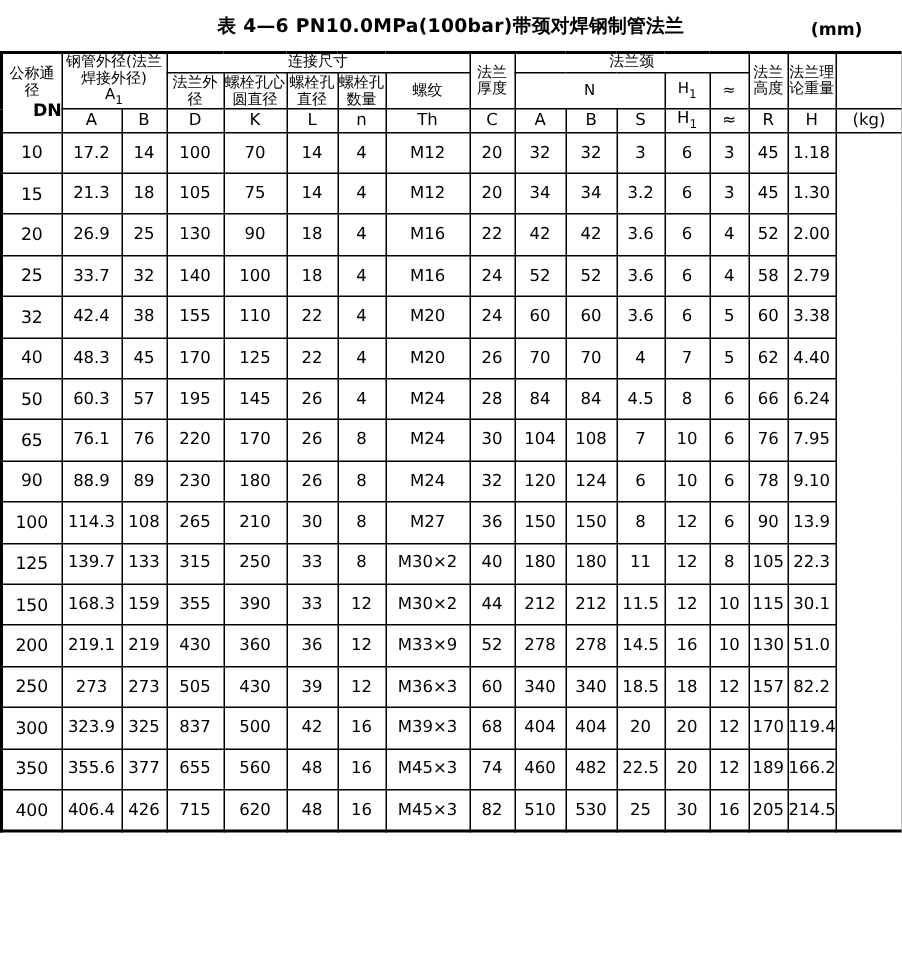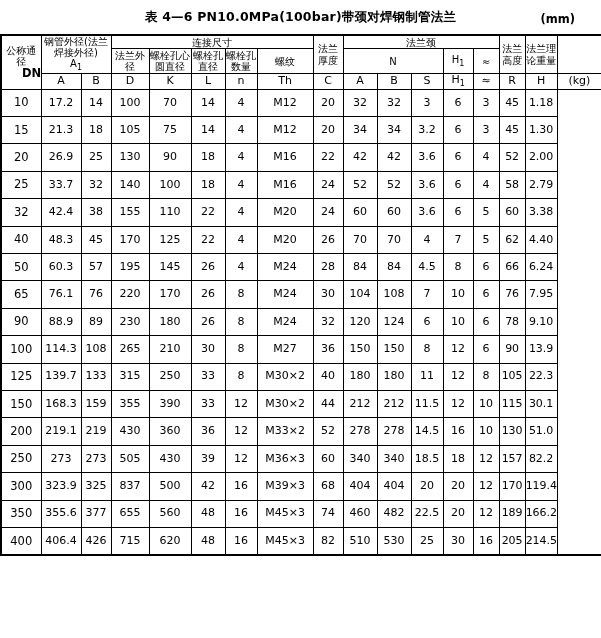--- a/index.html
+++ b/index.html
@@ -396,21 +396,21 @@
           <td>30.1</td>
         </tr>
         <tr>
           <td class="first">200</td>
           <td>219.1</td>
           <td>219</td>
           <td>430</td>
           <td>360</td>
           <td>36</td>
           <td>12</td>
-          <td class="nowrap">M33×2</td>
+          <td class="nowrap">M33×9</td>
           <td>52</td>
           <td>278</td>
           <td>278</td>
           <td>14.5</td>
           <td>16</td>
           <td>10</td>
           <td>130</td>
           <td>51.0</td>
         </tr>
         <tr>

